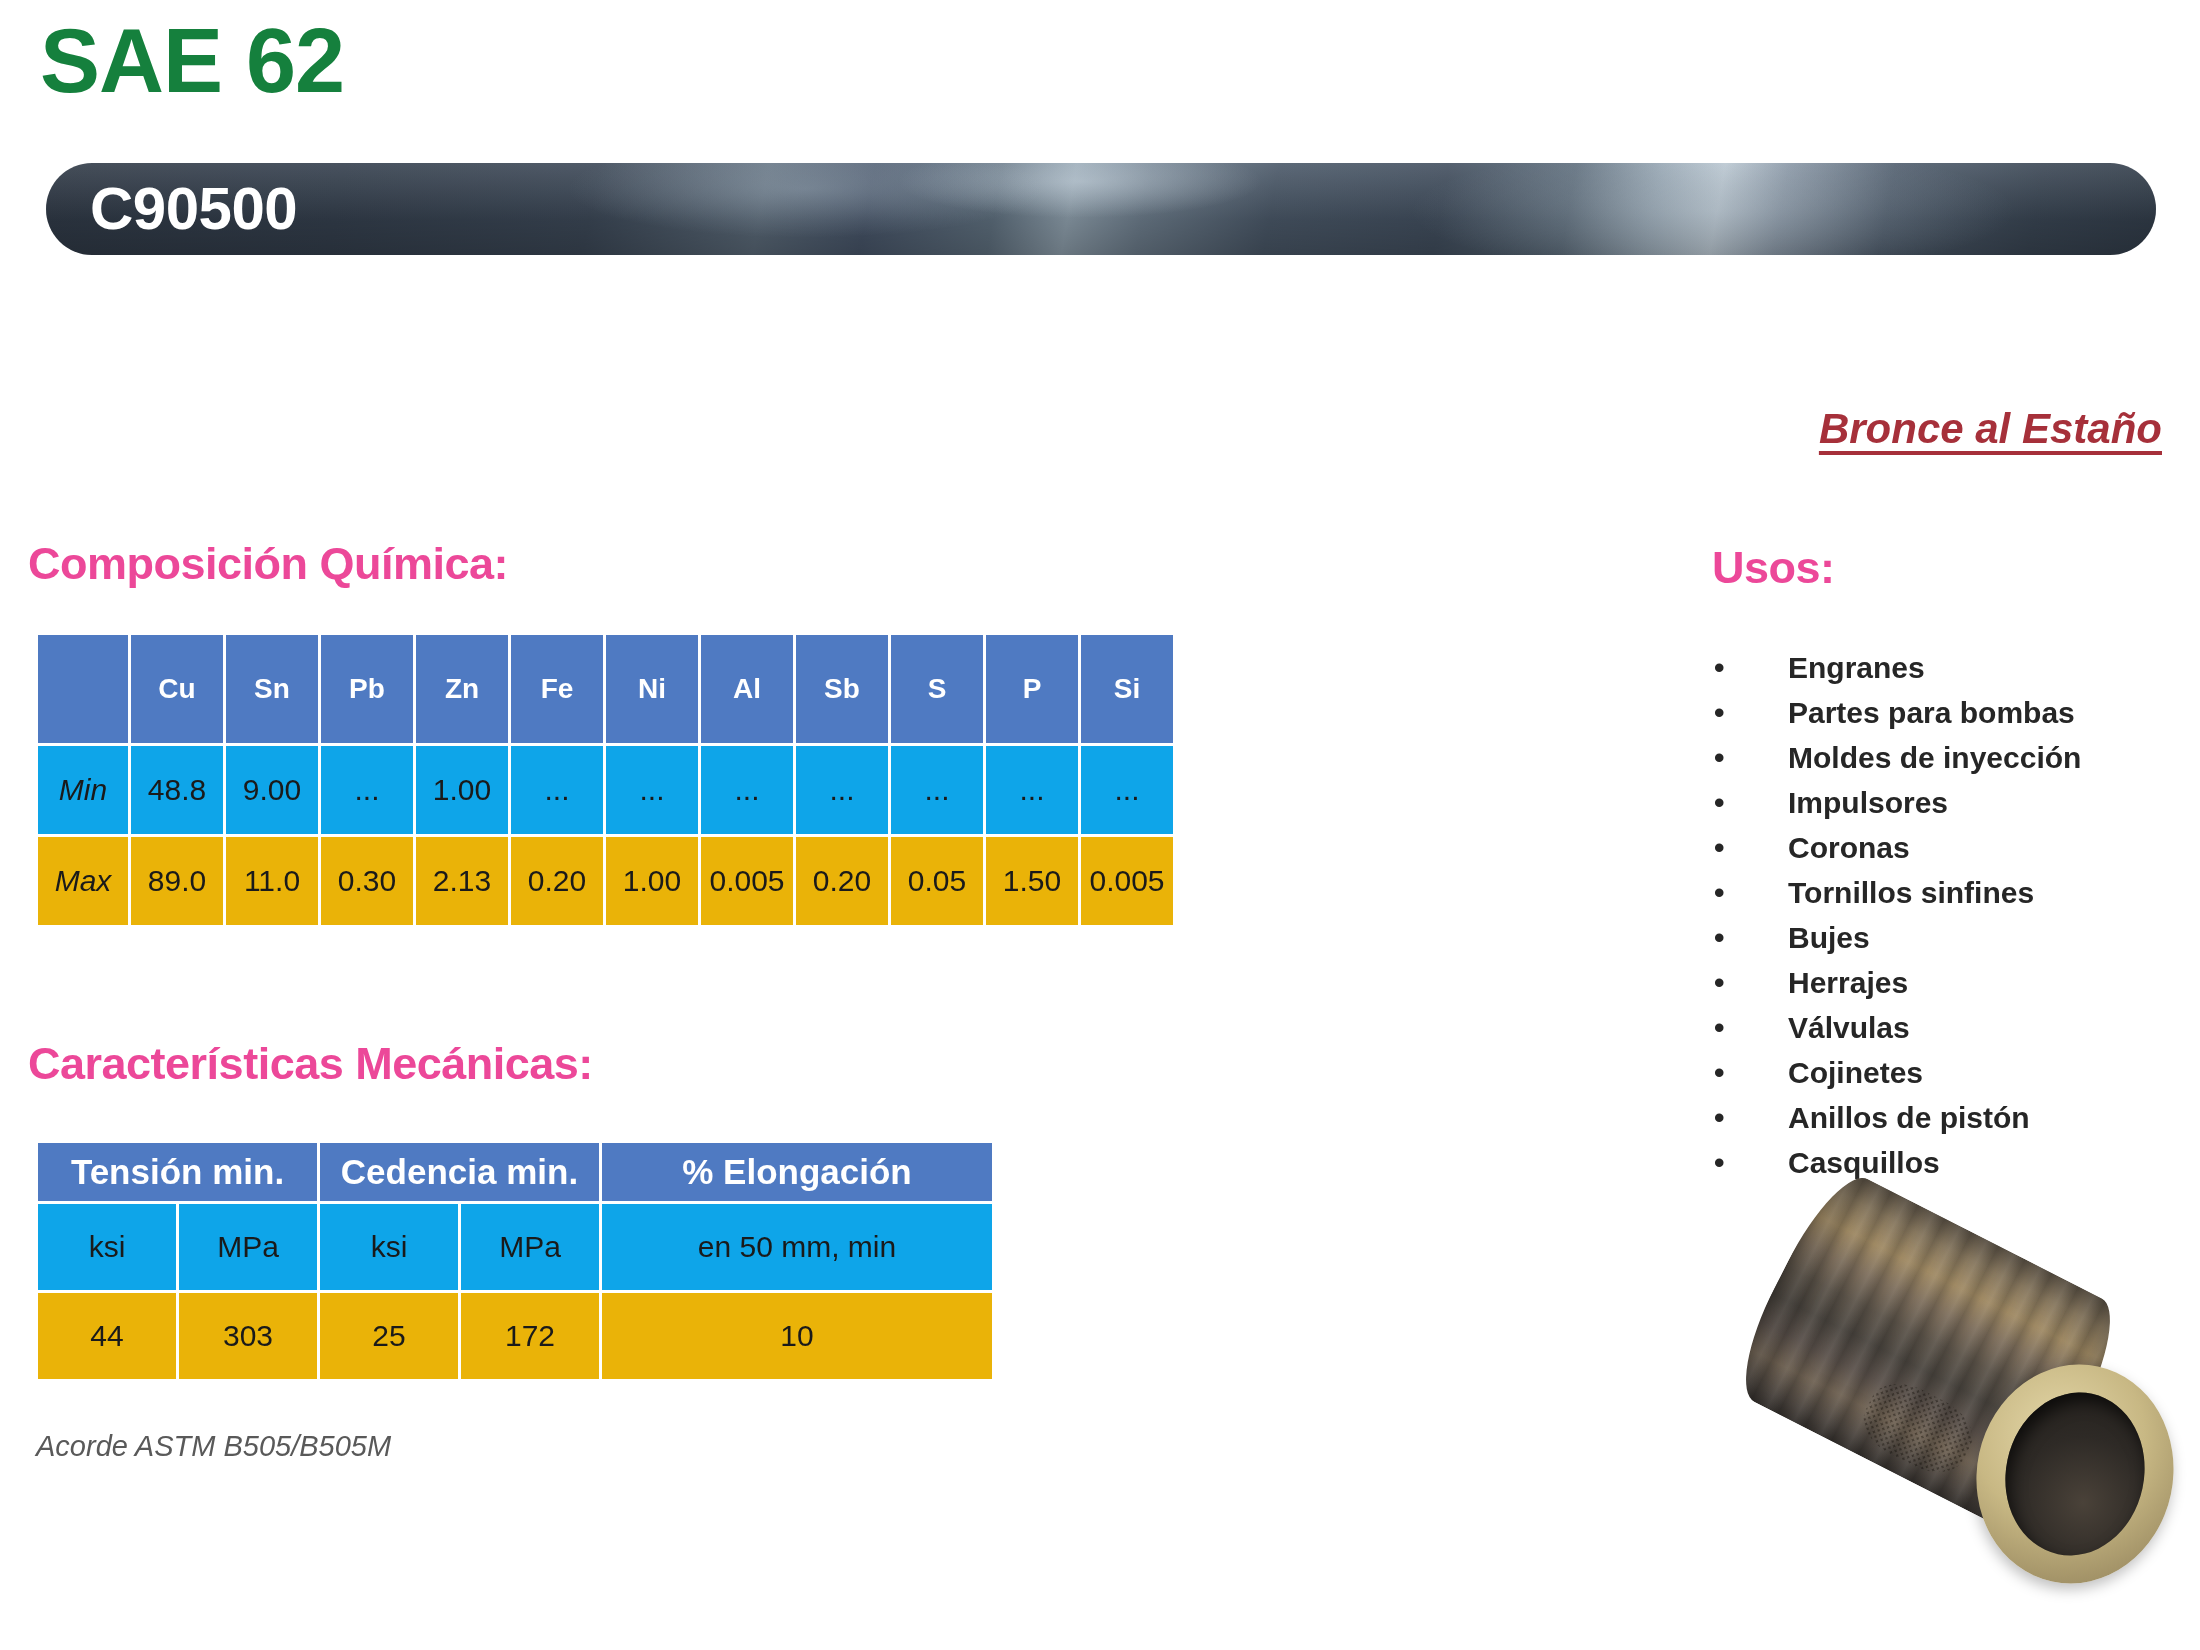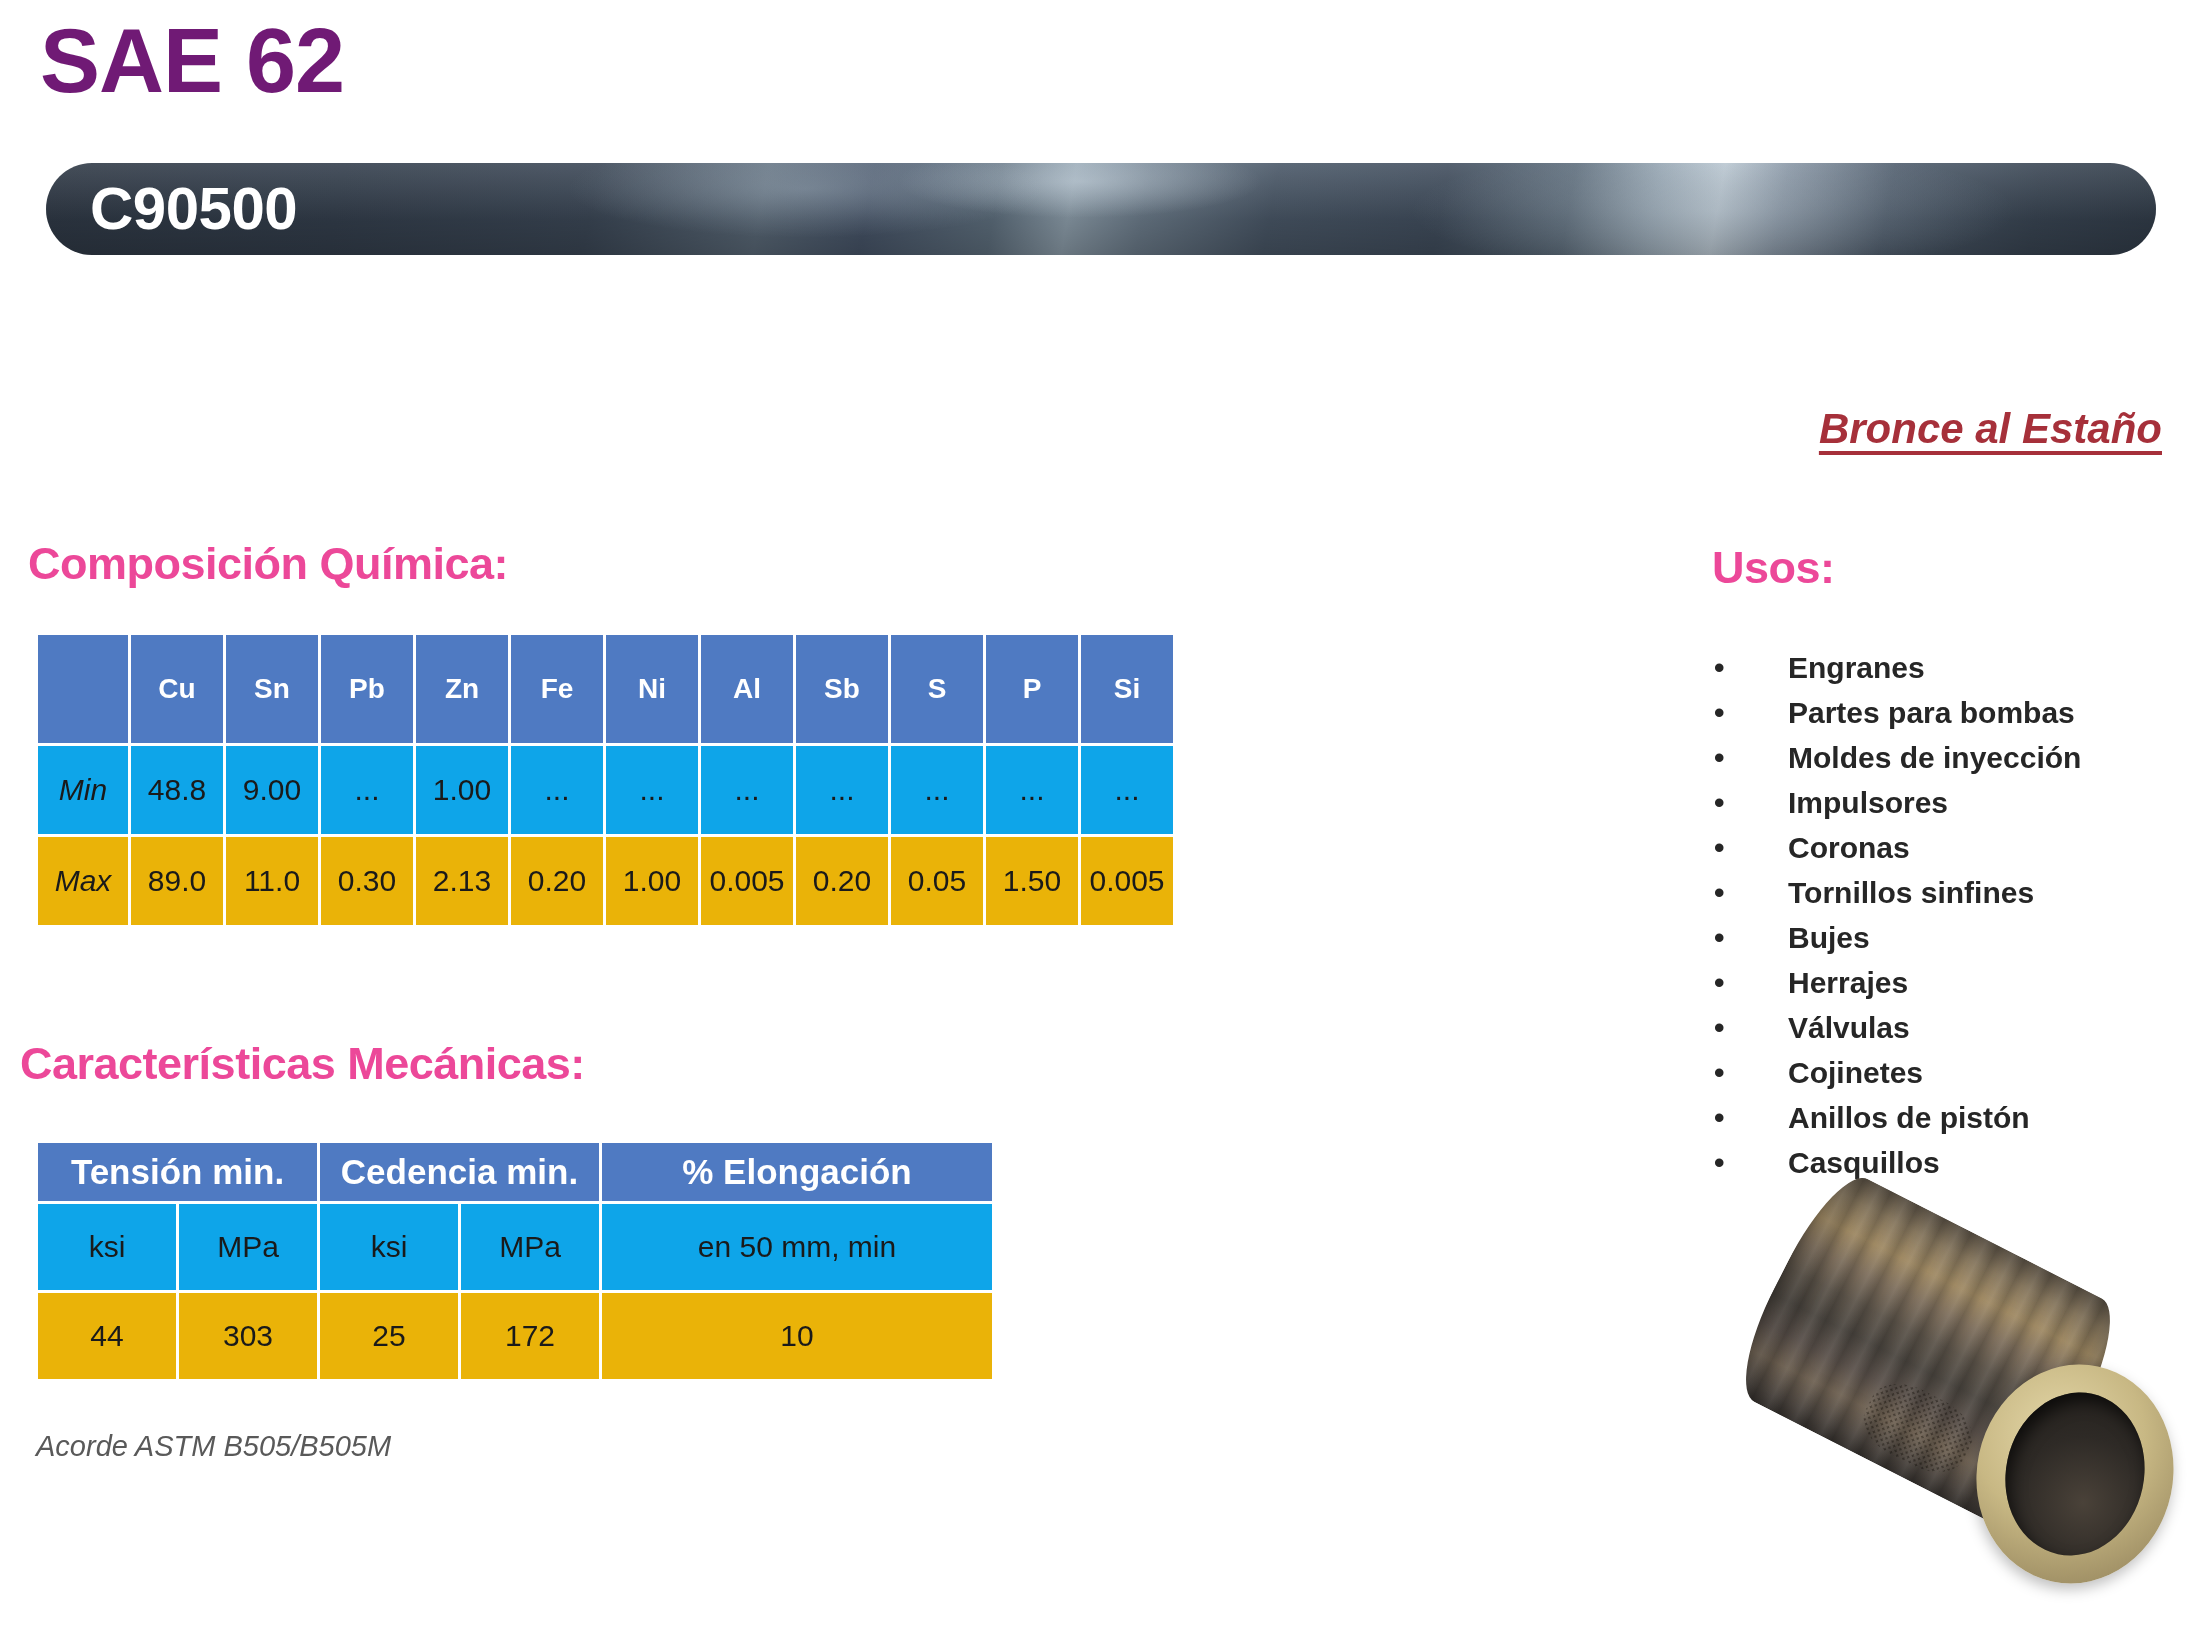--- a/index.html
+++ b/index.html
@@ -15,21 +15,21 @@
     overflow: hidden;
   }
 
   
   .page-title {
     position: absolute;
     left: 40px;
     top: 14px;
     font-size: 90px;
     font-weight: bold;
-    color: #701a75;
+    color: #15803d;
     letter-spacing: -1px;
     line-height: 1.05;
   }
 
   
   .banner {
     position: absolute;
     left: 46px;
     top: 163px;
     width: 2110px;
@@ -81,21 +81,21 @@
   
   .section-heading {
     position: absolute;
     font-size: 45px;
     font-weight: bold;
     color: #ec4899;
     letter-spacing: -0.5px;
     white-space: nowrap;
   }
   #heading-composicion { left: 28px; top: 538px; }
-  #heading-mecanicas   { left: 20px; top: 1038px; }
+  #heading-mecanicas   { left: 28px; top: 1038px; }
   #heading-usos        { left: 1712px; top: 542px; }
 
   
   .alloy-family {
     position: absolute;
     right: 38px;
     top: 405px;
     font-size: 42px;
     font-weight: bold;
     font-style: italic;

